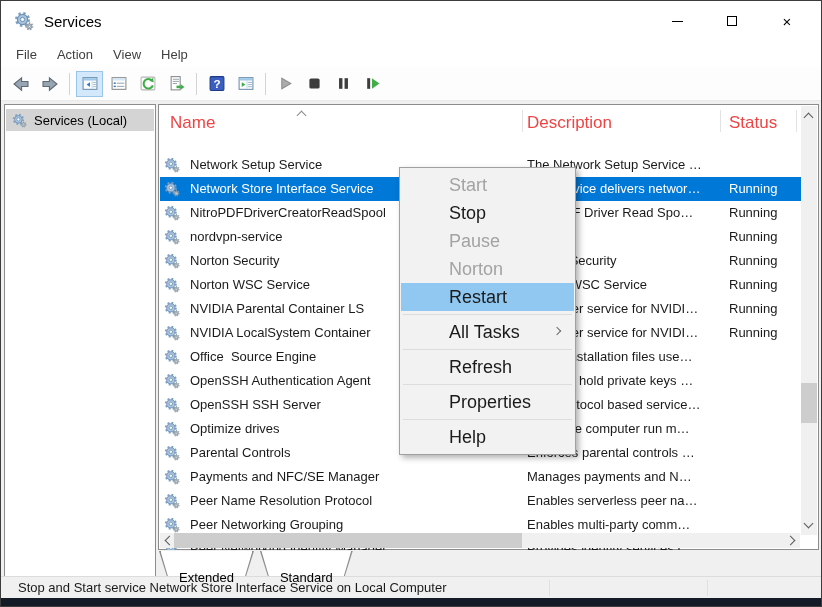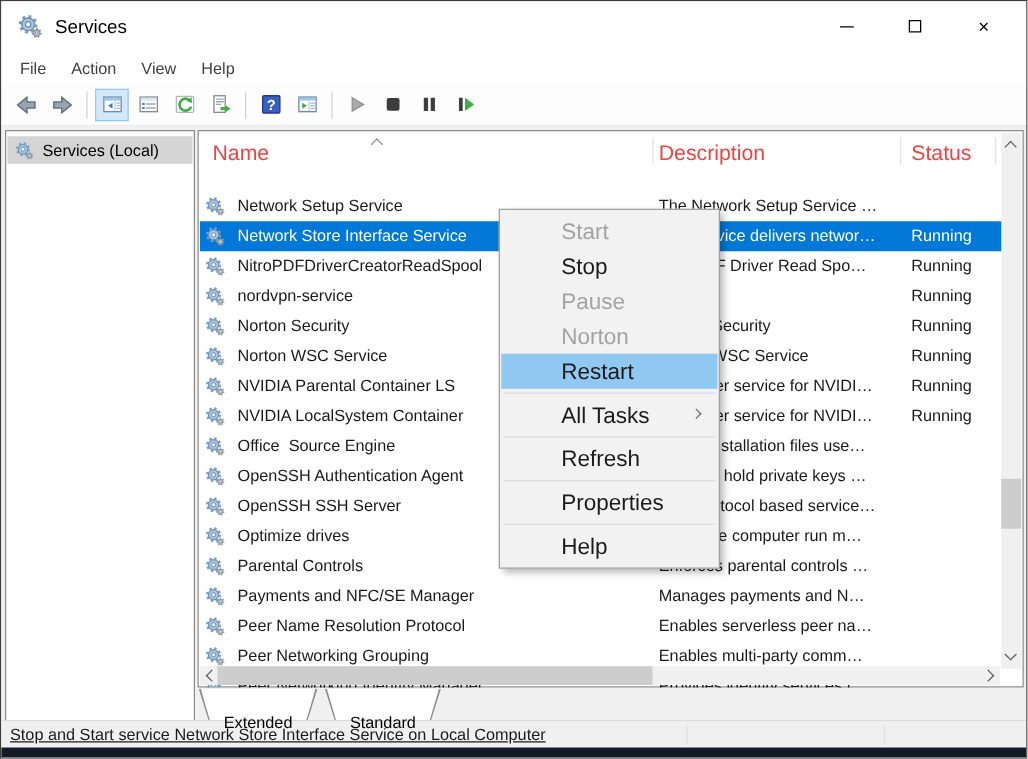--- a/index.html
+++ b/index.html
@@ -62,21 +62,21 @@
 
   
   .tabs{position:absolute;left:158px;top:450px;height:26px;display:flex;gap:6px;}
   .tab{position:relative;height:25px;padding:16px 6px;}
   .tab .shape{position:absolute;inset:0;background:#8c8c8c;clip-path:polygon(0 0,100% 0,calc(100% - 10px) 100%,10px 100%);}
   .tab .shape::after{content:'';position:absolute;left:1.5px;right:1.5px;top:0;bottom:1.5px;background:#fff;clip-path:polygon(0 0,100% 0,calc(100% - 9px) 100%,9px 100%);}
   .tab .tlabel{position:relative;z-index:1;display:block;padding:3px 14px 0 14px;font-size:13px;color:#000;}
 
   
   .statusbar{position:absolute;left:0;right:0;bottom:8px;height:22px;background:#f0f0f0;border-top:1px solid #dcdcdc;font-size:13px;color:#1a1a1a;}
-  .status-text{position:absolute;left:7px;top:3px;text-decoration:underline;}
+  .status-text{position:absolute;left:17px;top:3px;}
   .sb-sep{position:absolute;top:3px;width:1px;height:16px;background:#e0e0e0;}
   .bottomstrip{position:absolute;left:0;right:0;bottom:0;height:8px;background:#141a26;}
 
   
   .ctxmenu{position:absolute;left:398px;top:166px;width:177px;background:#f2f2f2;border:1px solid #a0a0a0;box-shadow:3px 3px 6px rgba(0,0,0,0.3);padding:3px 1px;z-index:50;}
   .ctx-item{position:relative;height:28px;line-height:28px;padding-left:48px;font-size:18px;color:#1b1b1b;}
   .ctx-item.disabled{color:#a3a3a3;}
   .ctx-item.highlighted{background:#90c8f2;}
   .ctx-item.bold{font-weight:normal;}
   .ctx-sep{height:1px;background:#dcdcdc;margin:3px 2px;}

